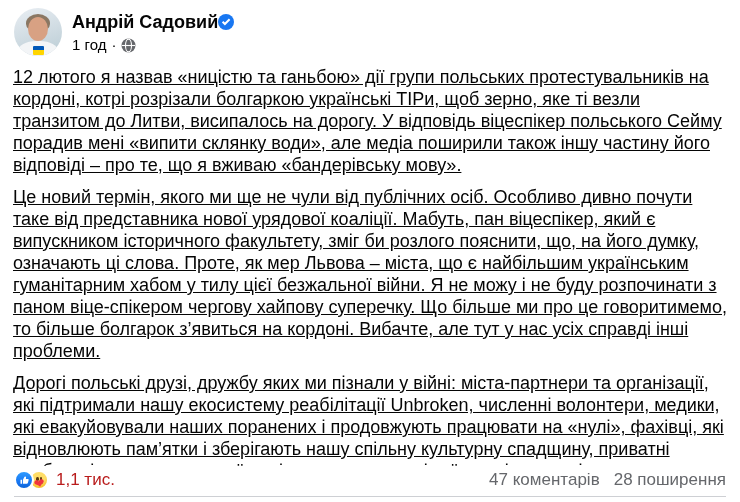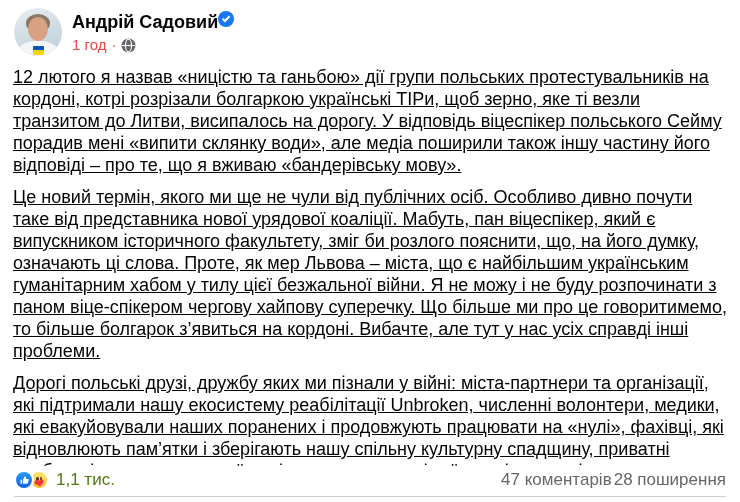--- a/index.html
+++ b/index.html
@@ -30,30 +30,30 @@
     background: linear-gradient(160deg, #e9eef3 0%, #cfdbe2 55%, #b9ccd4 100%);
     flex: 0 0 auto;
     cursor: pointer;
   }
   .av-hair { position:absolute; left:12px; top:6px; width:24px; height:18px; border-radius:50% 50% 45% 45%; background:#8a7763; }
   .av-face { position:absolute; left:14px; top:9px; width:20px; height:24px; border-radius:50%; background:#d8a183; }
   .av-shirt { position:absolute; left:4px; top:33px; width:40px; height:22px; border-radius:45% 45% 0 0; background:#f3f5f7; }
   .av-flag { position:absolute; left:19px; top:38px; width:11px; height:9px; background:linear-gradient(180deg,#0057B7 50%, #FFD500 50%); border-radius:1px; }
 
   .header-info { display: flex; flex-direction: column; padding-top: 3px; }
-  .name-row { display: flex; align-items: flex-start; }
+  .name-row { display: flex; align-items: center; }
   .author-name {
     font-size: 18px; font-weight: 700; line-height: 22px;
     color: #050505; cursor: pointer;
   }
   .verified { width: 16px; height: 16px; display: inline-block; }
   .meta-row {
     display: flex; align-items: center; gap: 5px;
     margin-top: 3px;
-    font-size: 15px; color: #ef4444; line-height: 18px;
+    font-size: 15px; color: #000000; line-height: 18px;
   }
   .meta-row .timestamp { cursor: pointer; }
   .globe { width: 15px; height: 15px; display: inline-block; margin-top: 1px; }
 
   
   .body-text {
     padding: 10px 13px 0 13px;
     font-size: 18px;
     line-height: 22px;
     color: #050505;
@@ -90,25 +90,25 @@
   .care-eye { position:absolute; top:5px; width:2.5px; height:3.5px; border-radius:50%; background:#5c3b10; }
   .care-eye.l { left:5px; } .care-eye.r { right:5px; }
   .care-mouth { position:absolute; top:9px; left:8px; width:4px; height:2.5px; border-radius:0 0 4px 4px; background:#5c3b10; }
   .care-heart {
     position:absolute; bottom:-2px; left:3px;
     font-size: 13px; line-height: 13px; color:#f0353f;
     transform: rotate(-12deg);
   }
   .reactions-count {
     margin-left: 7px;
-    font-size: 17px; color: #4d7c0f; cursor: pointer;
+    font-size: 17px; color: #b91c1c; cursor: pointer;
   }
   .counts-right {
     margin-left: auto;
-    display: flex; gap: 2px;
+    display: flex; gap: 14px;
     font-size: 17px; color: #65676B; align-items: flex-end;
   }
   .counts-right span { cursor: pointer; }
   .divider {
     margin: 0 14px;
     border-top: 1px solid #CED0D4;
     height: 0;
   }
 </style>
 </head>

